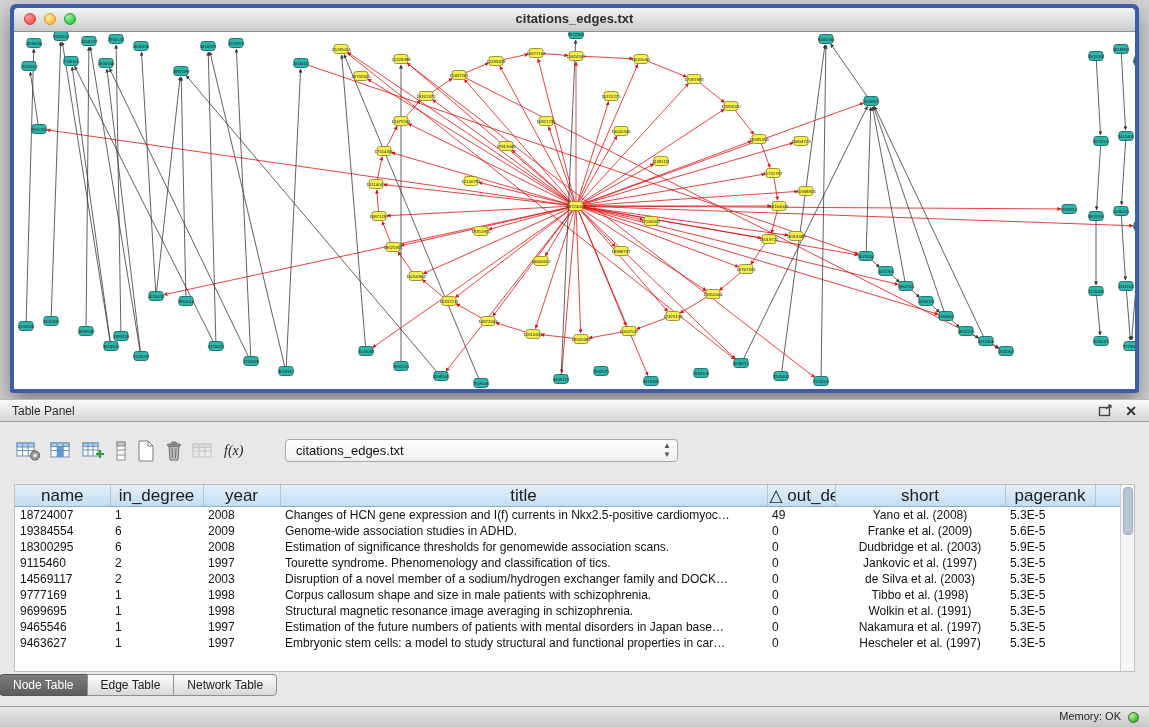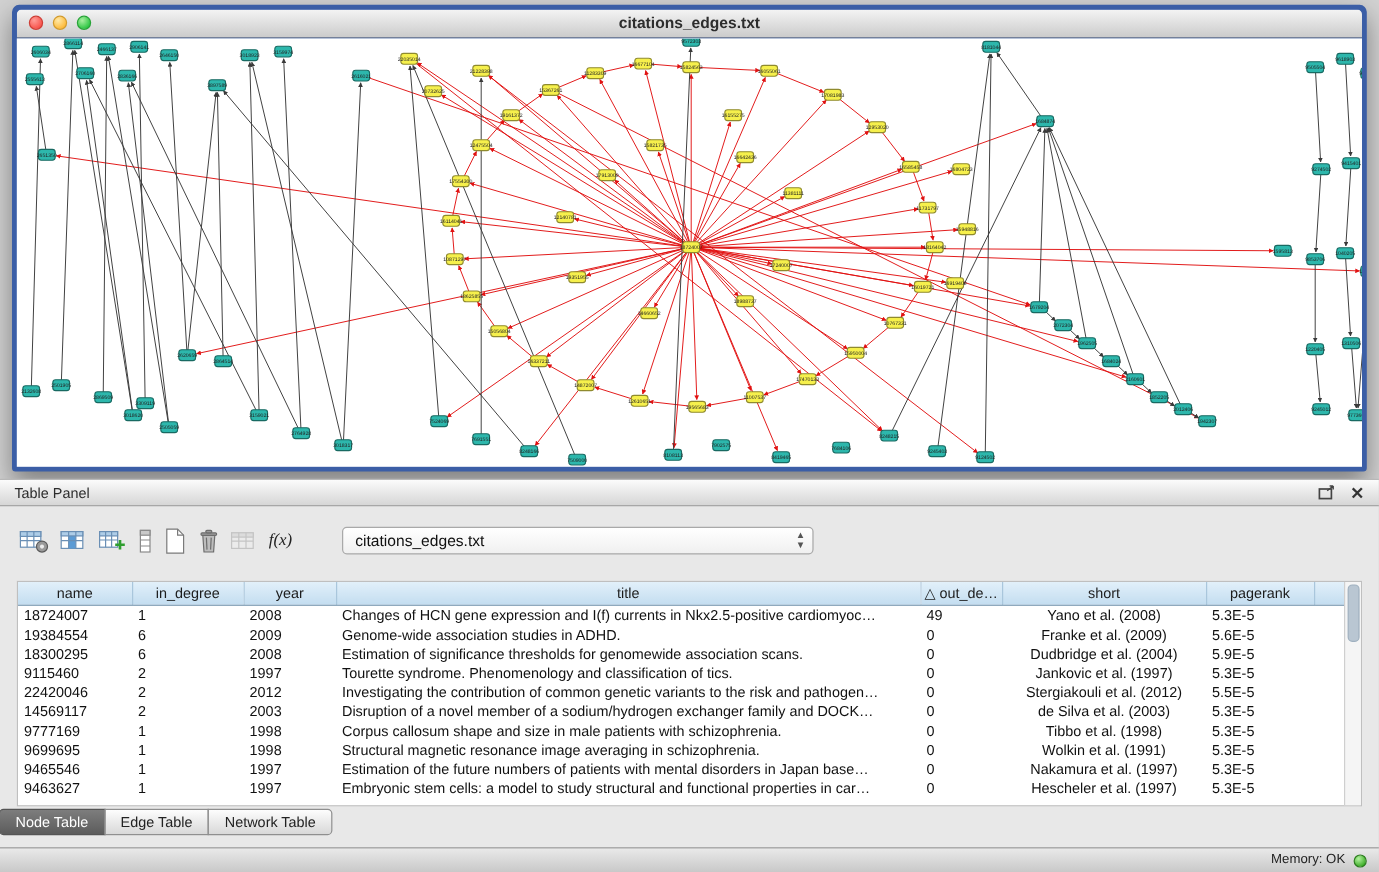--- a/index.html
+++ b/index.html
@@ -35,21 +35,21 @@
   .combo{position:absolute;left:285px;top:17px;width:393px;height:23px;box-sizing:border-box;
     background:linear-gradient(#ffffff,#f0f0f0);border:1px solid #a9a9a9;border-radius:4px;
     font-size:13px;color:#111;line-height:21px;padding:0 22px 0 10px;}
   .combo-arrows{position:absolute;right:6px;top:1px;display:flex;flex-direction:column;line-height:9px;
     font-size:8px;color:#555;}
   .fx-label{font-size:14px;font-style:italic;font-family:"Liberation Serif",serif;color:#222;}
 
   .table-wrap{position:absolute;left:14px;top:62px;width:1121px;height:188px;box-sizing:border-box;
     background:#fff;border:1px solid #bfbfbf;}
   table.data{border-collapse:collapse;table-layout:fixed;width:1106px;}
-  table.data th{height:19px;box-sizing:border-box;font-size:12px;font-weight:normal;color:#1c1c1c;
+  table.data th{height:19px;box-sizing:border-box;font-size:17px;font-weight:normal;color:#1c1c1c;
     background:linear-gradient(#e2f0fa,#c3ddf0);border-right:1px solid #a9c6dc;border-bottom:1px solid #8fa9bd;
     overflow:hidden;white-space:nowrap;text-align:center;padding:0 2px;}
   table.data td{height:16px;font-size:12px;color:#111;padding:0 5px;white-space:nowrap;
     overflow:hidden;text-overflow:ellipsis;}
   td.center{text-align:center;}
   .vscroll{position:absolute;right:0;top:0;bottom:0;width:13px;background:#f5f5f5;border-left:1px solid #cfcfcf;}
   .vthumb{position:absolute;left:2px;top:2px;width:8px;height:46px;border-radius:4px;background:#b9c6d2;border:1px solid #9fb0bf;}
 
   .tabs{position:absolute;left:0;top:252px;width:100%;display:flex;justify-content:flex-start;}
   .tab{font-size:12px;color:#222;padding:2px 13px;height:16px;line-height:16px;
@@ -771,45 +771,35 @@
               <td class="center">Franke et al. (2009)</td>
               <td>5.6E-5</td>
               <td></td>
             </tr>
             <tr>
               <td>18300295</td>
               <td>6</td>
               <td>2008</td>
               <td>Estimation of significance thresholds for genomewide association scans.</td>
               <td>0</td>
-              <td class="center">Dudbridge et al. (2004)</td>
+              <td class="center">Dudbridge et al. (2003)</td>
               <td>5.9E-5</td>
               <td></td>
             </tr>
             <tr>
               <td>9115460</td>
               <td>2</td>
               <td>1997</td>
               <td>Tourette syndrome. Phenomenology and classification of tics.</td>
               <td>0</td>
               <td class="center">Jankovic et al. (1997)</td>
               <td>5.3E-5</td>
               <td></td>
             </tr>
             <tr>
-              <td>22420046</td>
-              <td>2</td>
-              <td>2012</td>
-              <td>Investigating the contribution of common genetic variants to the risk and pathogen…</td>
-              <td>0</td>
-              <td class="center">Stergiakouli et al. (2012)</td>
-              <td>5.5E-5</td>
-              <td></td>
-            </tr>
-            <tr>
               <td>14569117</td>
               <td>2</td>
               <td>2003</td>
               <td>Disruption of a novel member of a sodium/hydrogen exchanger family and DOCK…</td>
               <td>0</td>
               <td class="center">de Silva et al. (2003)</td>
               <td>5.3E-5</td>
               <td></td>
             </tr>
             <tr>

